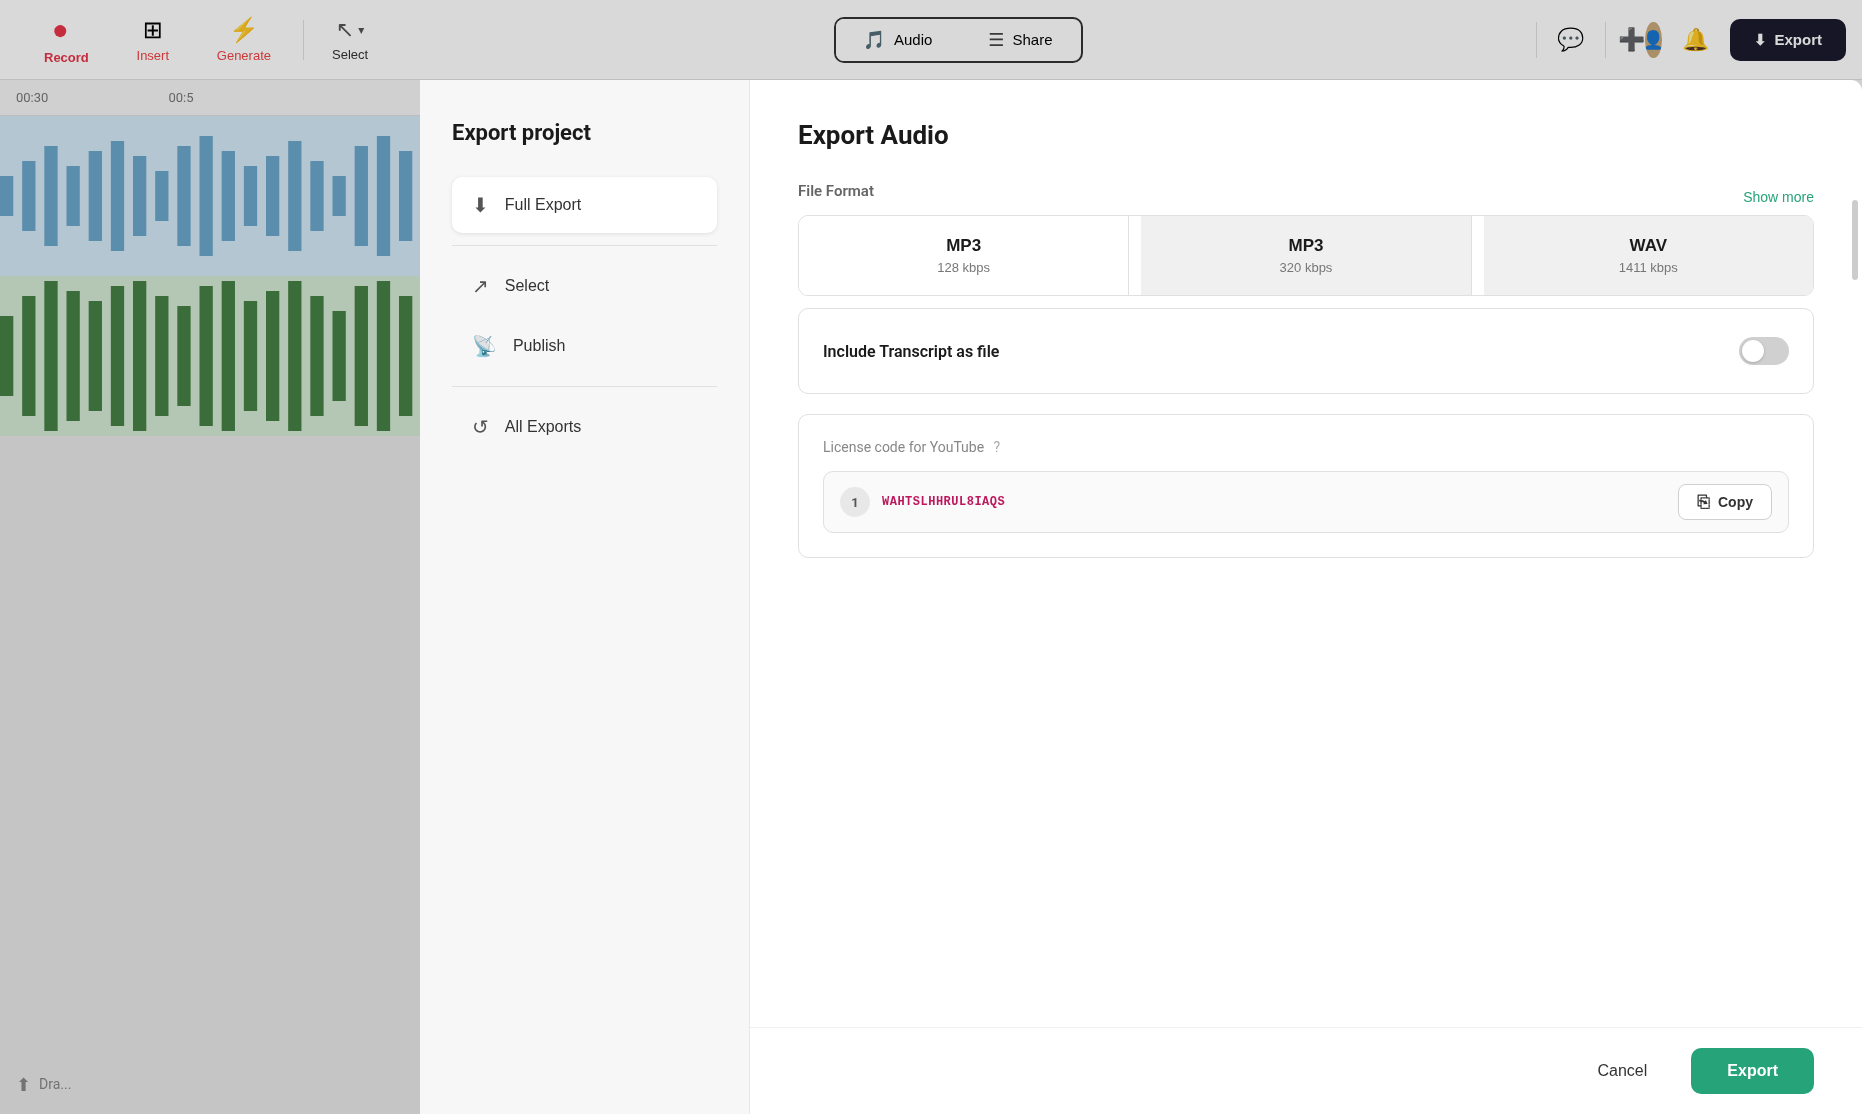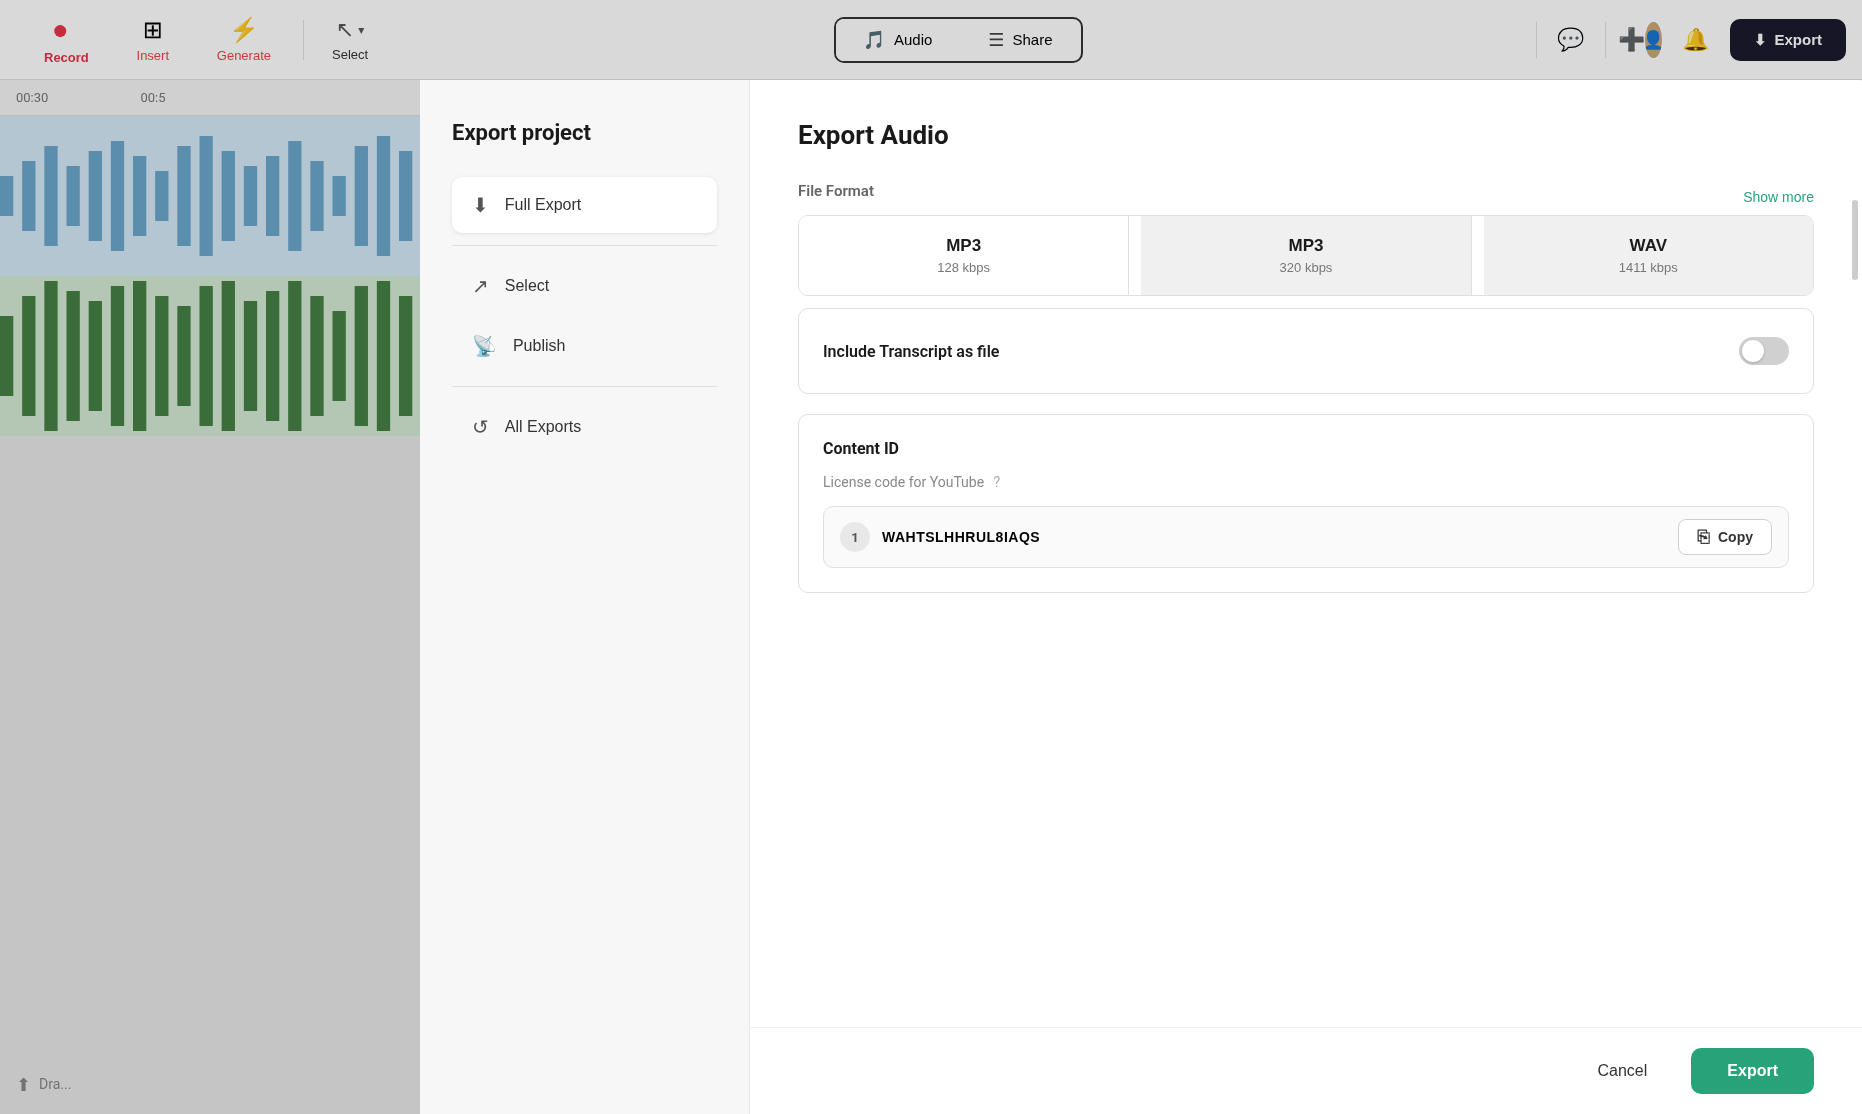--- a/index.html
+++ b/index.html
@@ -192,21 +192,21 @@
     .timeline-bar {
       height: 36px;
       background: #f5f5f5;
       border-bottom: 1px solid #ddd;
       display: flex;
       align-items: center;
       padding: 0 16px;
     }
     .time-marks {
       display: flex;
-      gap: 92px;
+      gap: 120px;
       font-size: 13px;
       color: #777;
     }
 
     .waveform-track-1 {
       position: absolute;
       top: 36px;
       left: 0;
       right: 0;
       height: 160px;
@@ -247,21 +247,21 @@
 
     
     .export-dialog {
       position: absolute;
       top: 80px;
       left: 420px;
       right: 0;
       bottom: 0;
       background: #fff;
       display: flex;
-      border-radius: 1px;
+      border-radius: 11px;
       z-index: 200;
     }
 
     
     .export-left {
       width: 330px;
       background: #f7f7f7;
       padding: 40px 32px;
       border-right: 1px solid #e8e8e8;
       flex-shrink: 0;
@@ -433,24 +433,24 @@
       display: flex;
       align-items: center;
       justify-content: center;
       font-size: 13px;
       font-weight: 700;
       color: #555;
       flex-shrink: 0;
     }
     .license-code {
       flex: 1;
-      font-size: 14px;
+      font-size: 12px;
       font-weight: 600;
-      color: #000000;
-      font-family: Liberation Sans, sans-serif;
+      color: #be185d;
+      font-family: Liberation Mono, monospace;
       letter-spacing: 0.5px;
     }
     .copy-btn {
       display: flex;
       align-items: center;
       gap: 8px;
       padding: 8px 18px;
       border: 1.5px solid #d0d0d0;
       border-radius: 8px;
       background: #fff;
@@ -821,21 +821,20 @@
         <span class="format-rate">1411 kbps</span>
       </button>
     </div>
 
     <div class="card-section">
       <span class="card-section-label">Include Transcript as file</span>
       <button class="toggle"></button>
     </div>
 
     <div class="content-id-card">
-      <div class="content-id-title">Content ID</div>
       <div class="content-id-subtitle">
         <span>License code for YouTube</span>
         <span style="margin-left:6px;color:#aaa;">?</span>
       </div>
       <div class="license-row">
         <div class="license-num">1</div>
         <span class="license-code">WAHTSLHHRUL8IAQS</span>
         <button class="copy-btn">
           <span class="copy-icon">⎘</span>
           <span>Copy</span>

